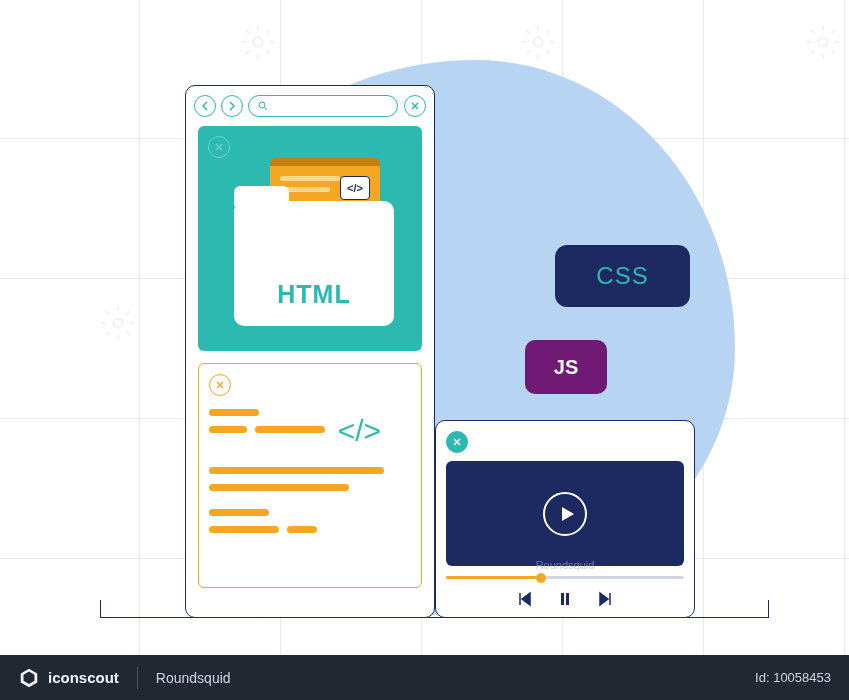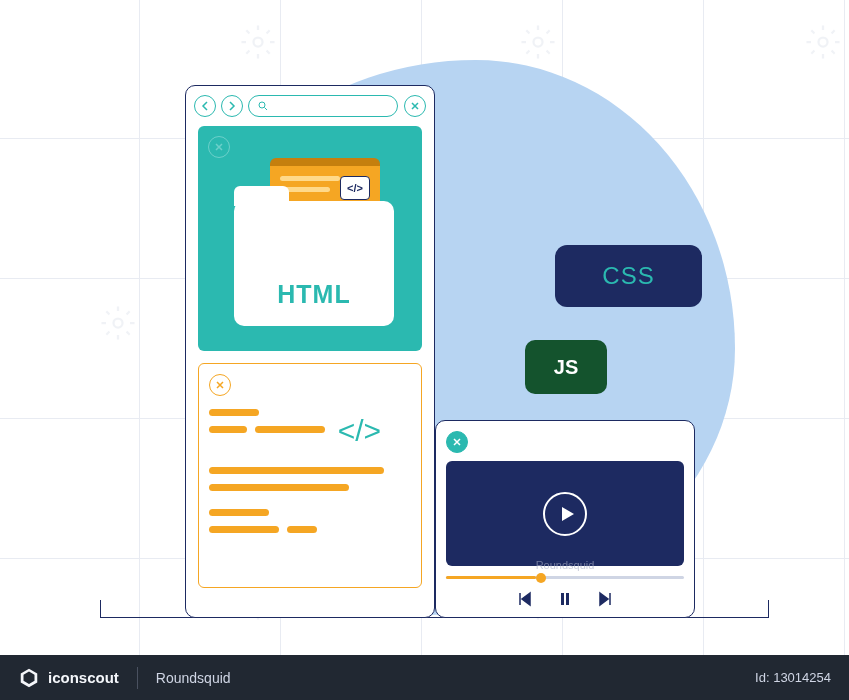--- a/index.html
+++ b/index.html
@@ -187,36 +187,36 @@
   position:absolute;
   right:40px;top:50px;
   font-size:30px;
   font-weight:300;
   color:#2bb9b0;
 }
 
 .css-pill {
   position: absolute;
   left: 555px; top: 245px;
-  width: 147px; height: 62px;
+  width: 135px; height: 62px;
   background: #1d2a61;
   border-radius: 12px;
   display: flex;
   align-items: center;
   justify-content: center;
   color: #2bb9b0;
   font-size: 24px;
   font-weight: 500;
   letter-spacing: 1px;
 }
 .js-pill {
   position: absolute;
   left: 525px; top: 340px;
   width: 82px; height: 54px;
-  background: #14532d;
+  background: #701a75;
   border-radius: 10px;
   display: flex;
   align-items: center;
   justify-content: center;
   color: #fff;
   font-size: 20px;
   font-weight: 600;
 }
 
 .video-window {
@@ -463,14 +463,14 @@
 
 <div class="footer-bar">
   <div class="brand">
     <svg viewBox="0 0 24 24" fill="currentColor">
         <path d="M12 2l9 5v10l-9 5-9-5V7l9-5zm0 3L6 8.5V15l6 3.5 6-3.5V8.5L12 5z"></path>
       </svg>
     <span>iconscout</span>
   </div>
   <div class="divider"></div>
   <div class="contributor">Roundsquid</div>
-  <div class="asset-id">Id: 13014254</div>
+  <div class="asset-id">Id: 10058453</div>
 </div>
 
 </body></html>

